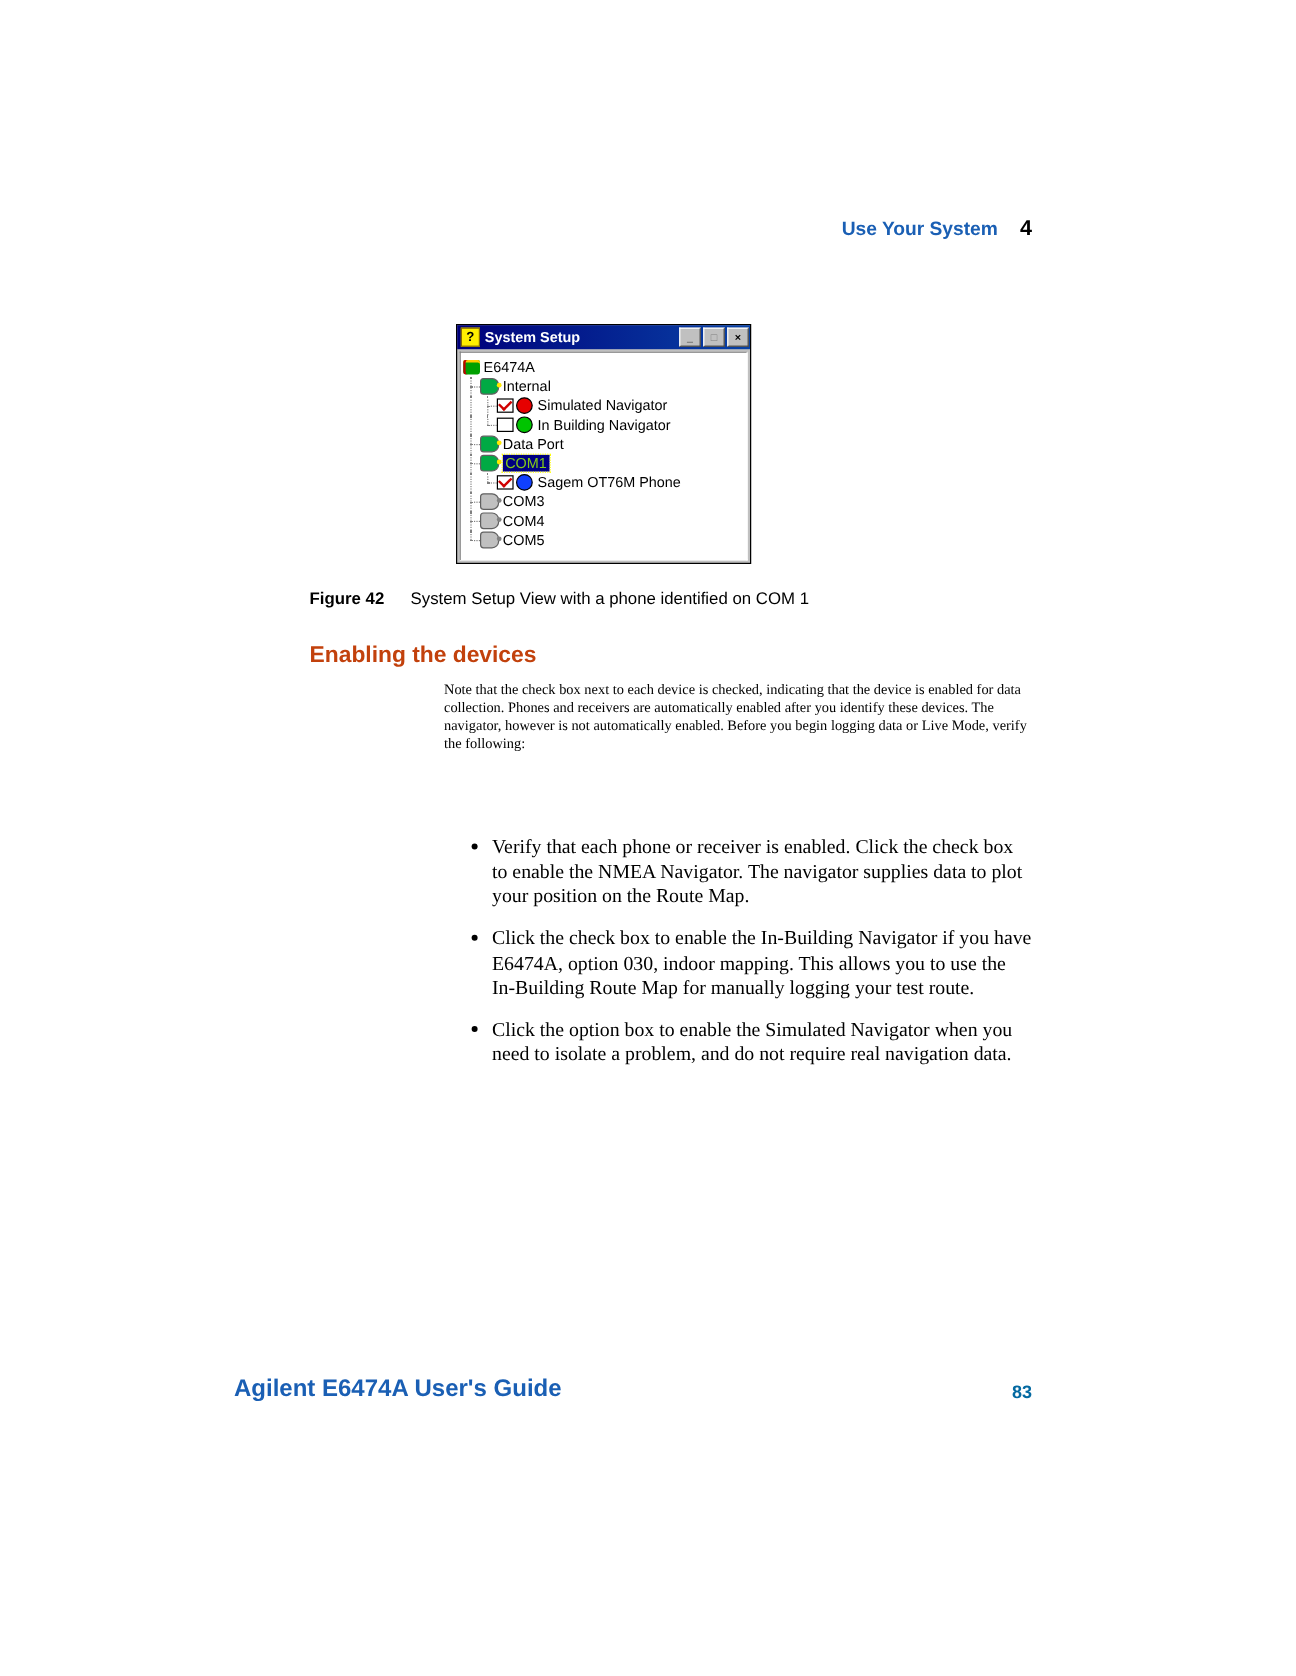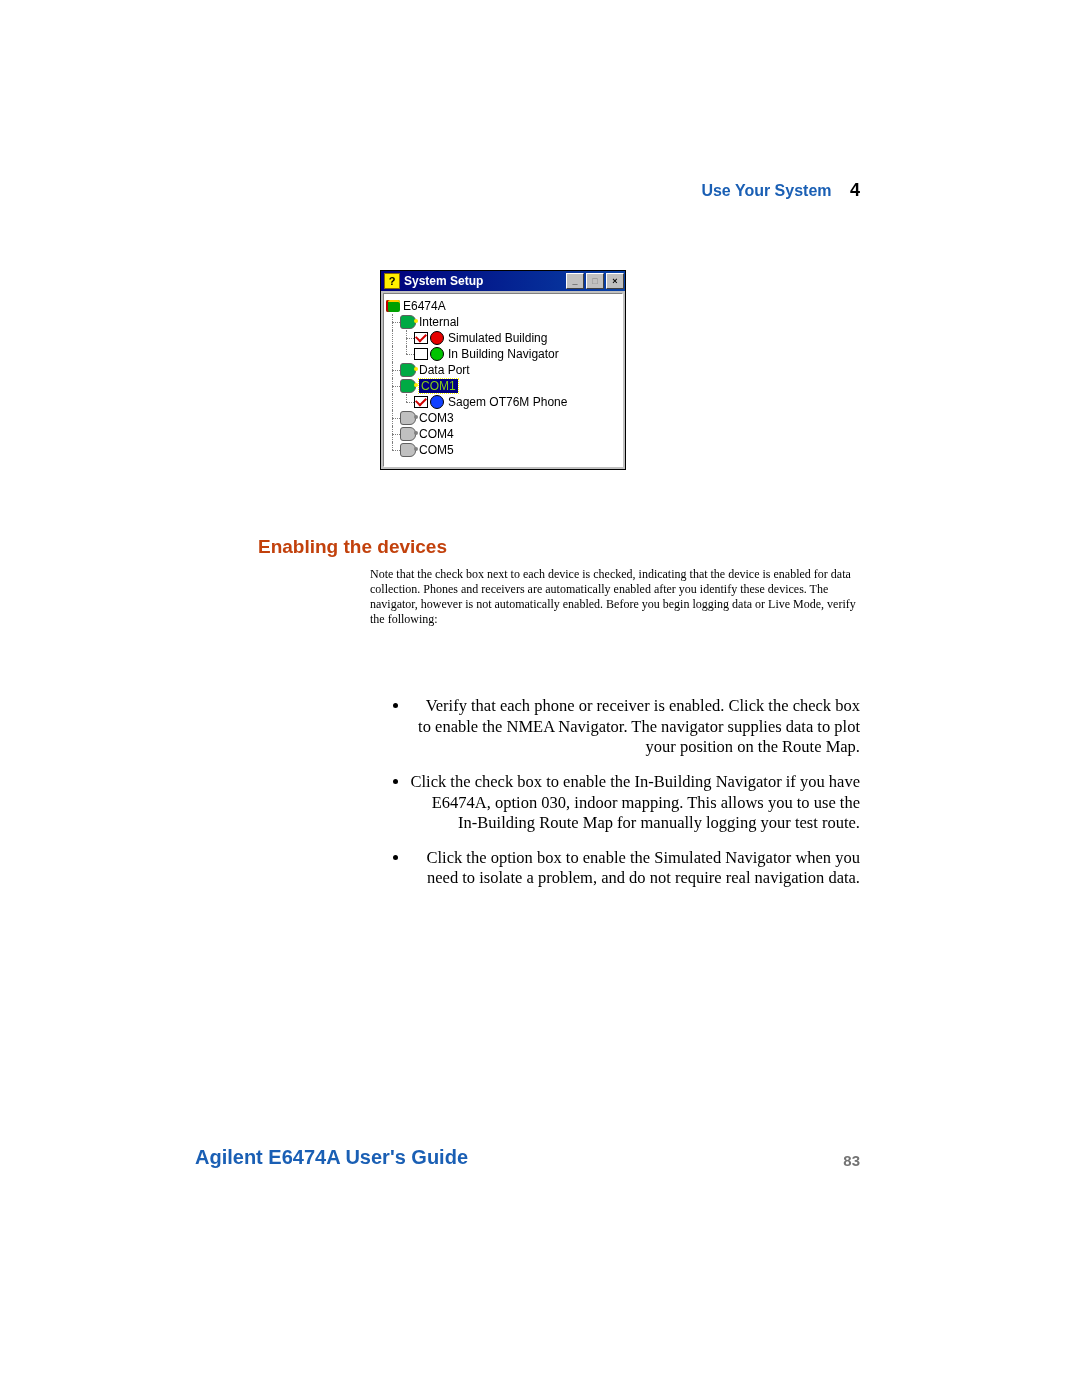--- a/index.html
+++ b/index.html
@@ -161,39 +161,39 @@
     line-height: 1.25;
   }
   .bullets {
     position: absolute;
     left: 390px;
     top: 696px;
     width: 470px;
     font-size: 16.5px;
     line-height: 1.25;
   }
-  .bullets li { margin-bottom: 14px; text-align: right; }
+  .bullets li { margin-bottom: 14px; }
   .bullets ul { padding-left: 20px; margin: 0; }
 
   .footer-left {
     position: absolute;
     left: 195px;
     bottom: 228px;
     font-family: Arial, Helvetica, sans-serif;
     font-weight: bold;
     color: #1a5fb4;
     font-size: 20px;
   }
   .footer-right {
     position: absolute;
     right: 220px;
     bottom: 228px;
     font-family: Arial, Helvetica, sans-serif;
     font-weight: bold;
-    color: #737373;
+    color: #0369a1;
     font-size: 15px;
   }
 </style>
 </head>
 <body>
 
 <div class="page">
 
   <div class="header">
     <span class="title">Use Your System</span>
@@ -216,21 +216,21 @@
       <div class="row">
         <span class="conn el"></span>
         <span class="ticon2 ic-port active"></span>
         <span class="lbl">Internal</span>
       </div>
       <div class="row">
         <span class="conn"></span>
         <span class="conn el"></span>
         <span class="cb chk"></span>
         <span class="dot red"></span>
-        <span class="lbl">Simulated Building</span>
+        <span class="lbl">Simulated Navigator</span>
       </div>
       <div class="row">
         <span class="conn"></span>
         <span class="conn el last"></span>
         <span class="cb"></span>
         <span class="dot grn"></span>
         <span class="lbl">In Building Navigator</span>
       </div>
       <div class="row">
         <span class="conn el"></span>
@@ -260,20 +260,24 @@
         <span class="lbl">COM4</span>
       </div>
       <div class="row">
         <span class="conn el last"></span>
         <span class="ticon2 ic-port"></span>
         <span class="lbl">COM5</span>
       </div>
     </div>
   </div>
 
+  <div class="caption">
+    <b>Figure 42</b>
+    <span>System Setup View with a phone identified on COM 1</span>
+  </div>
 
   <div class="heading">Enabling the devices</div>
 
   <div class="body-para">Note that the check box next to each device is checked, indicating that the device is enabled for data collection. Phones and receivers are automatically enabled after you identify these devices. The navigator, however is not automatically enabled. Before you begin logging data or Live Mode, verify the following:</div>
 
   <div class="bullets">
     <ul>
       <li>Verify that each phone or receiver is enabled. Click the check box to enable the NMEA Navigator. The navigator supplies data to plot your position on the Route Map.</li>
       <li>Click the check box to enable the In-Building Navigator if you have E6474A, option 030, indoor mapping. This allows you to use the In-Building Route Map for manually logging your test route.</li>
       <li>Click the option box to enable the Simulated Navigator when you need to isolate a problem, and do not require real navigation data.</li>

